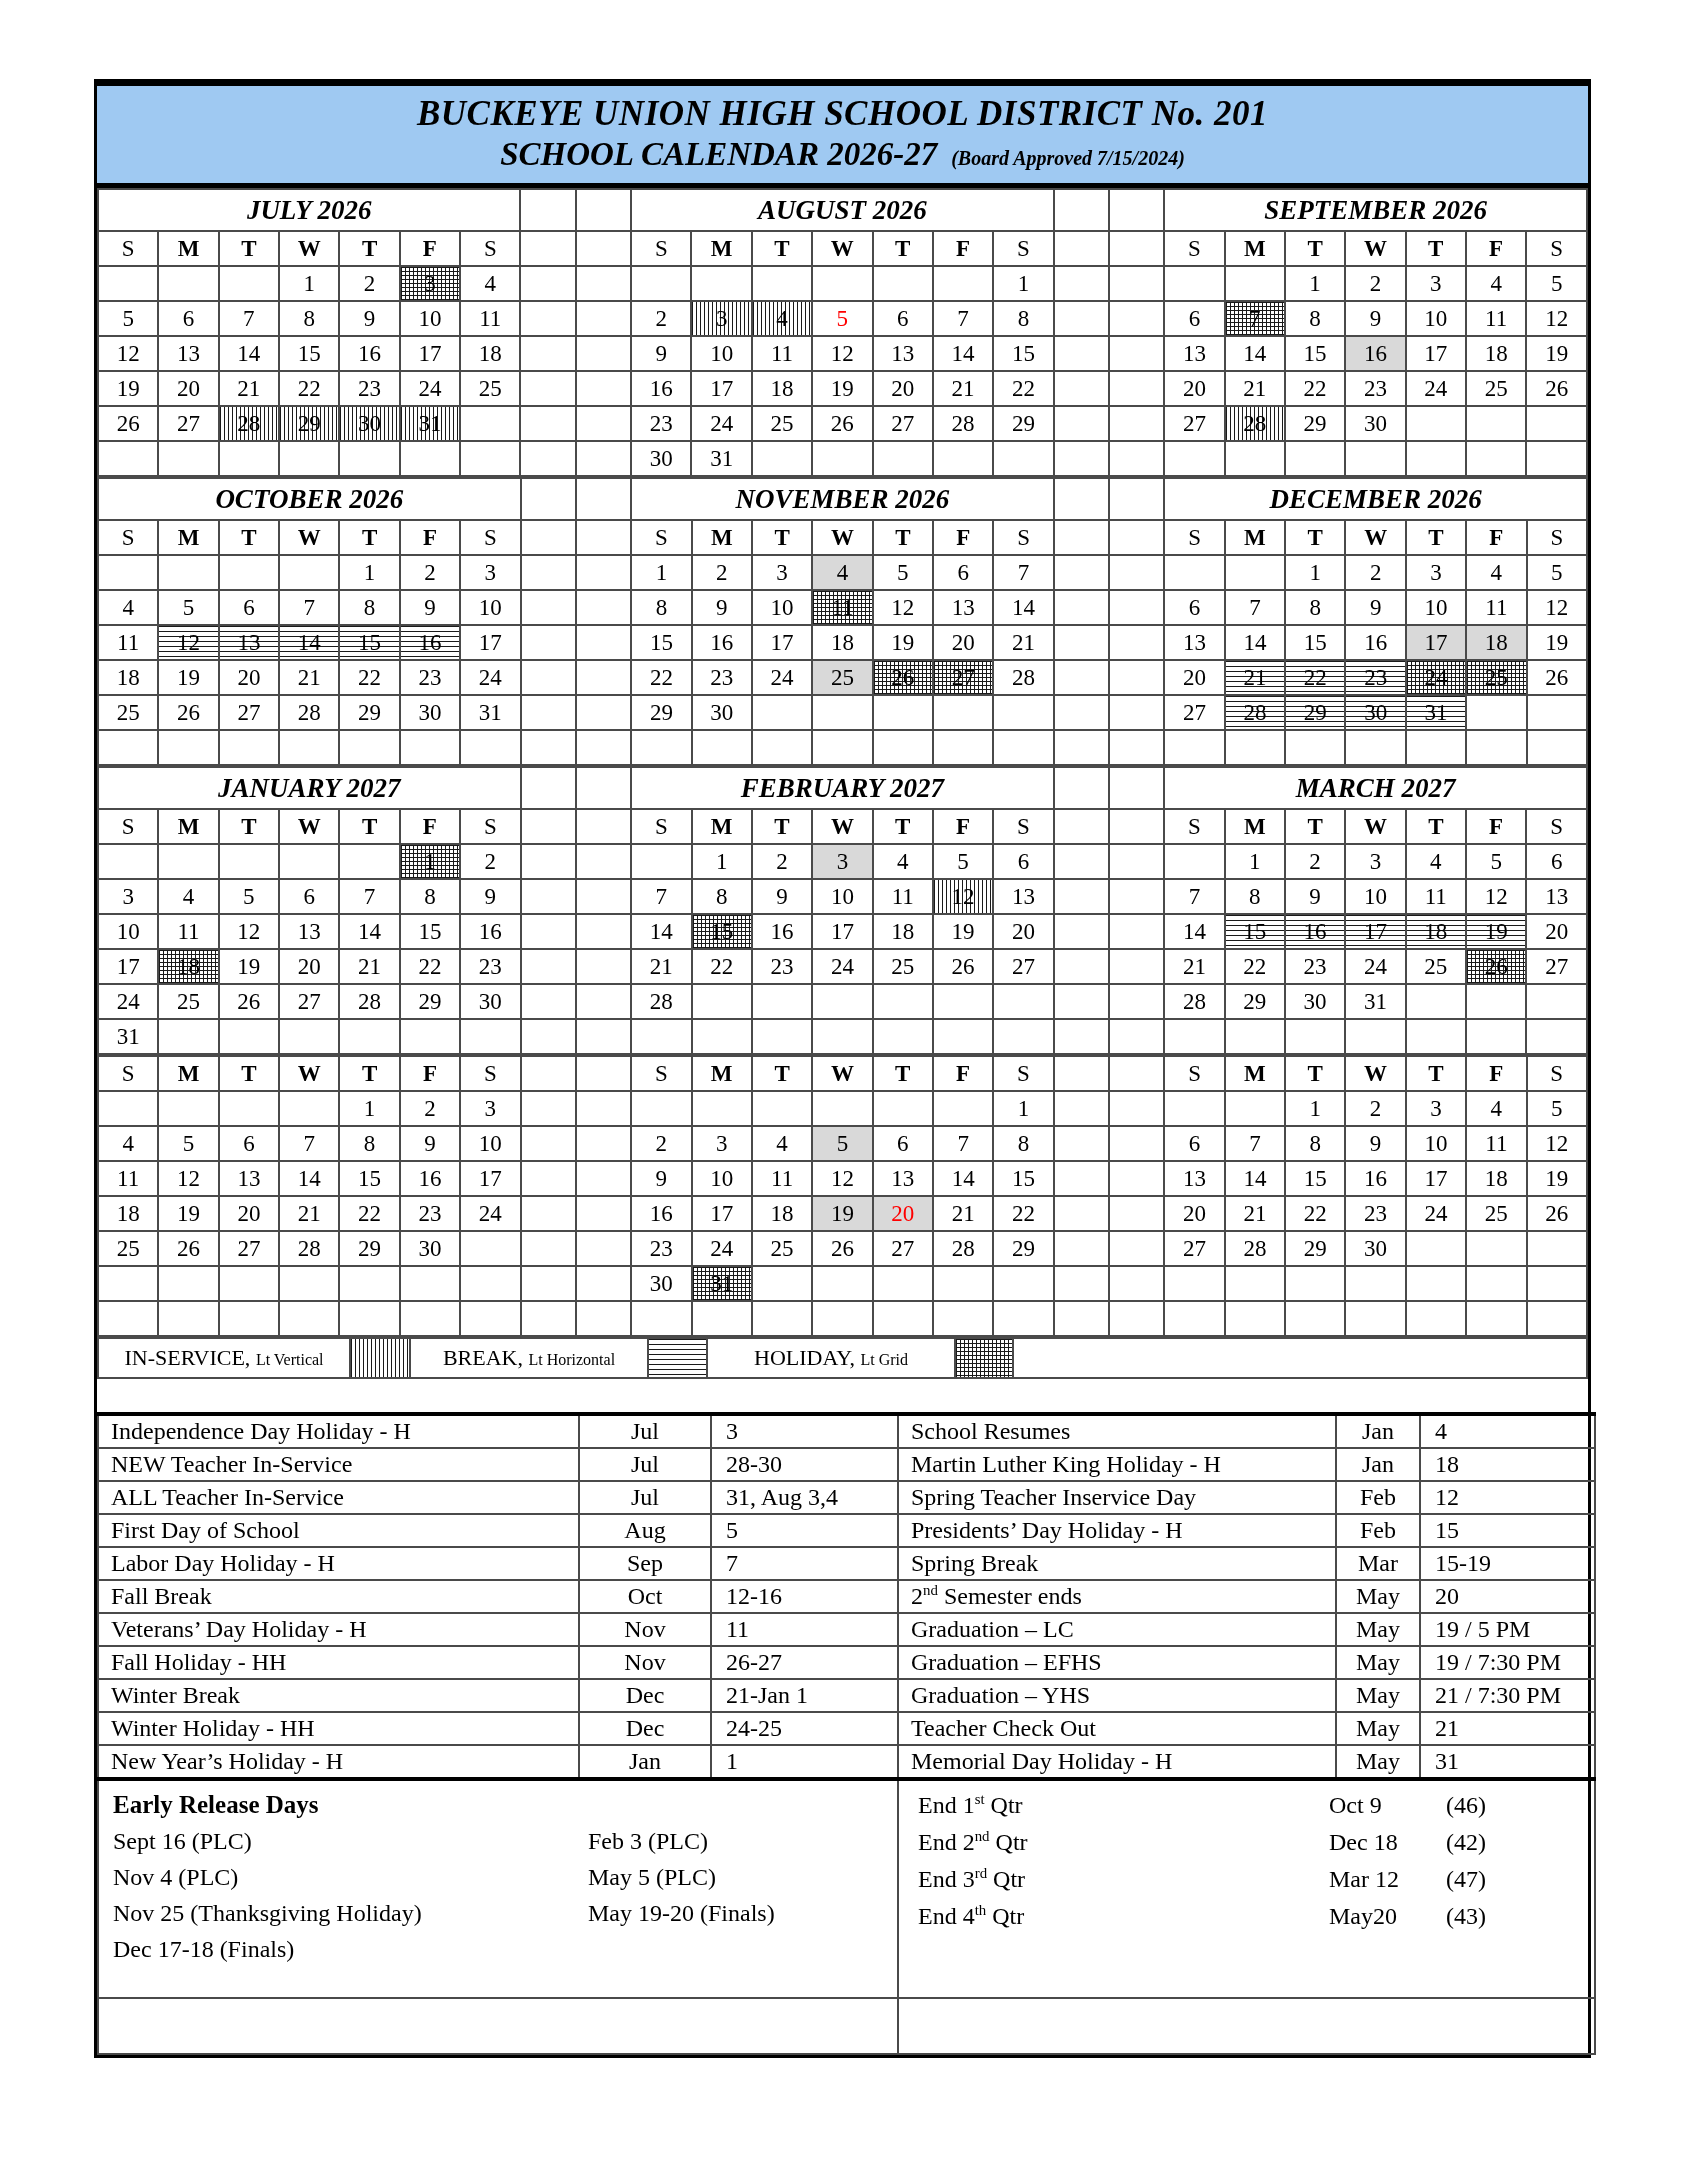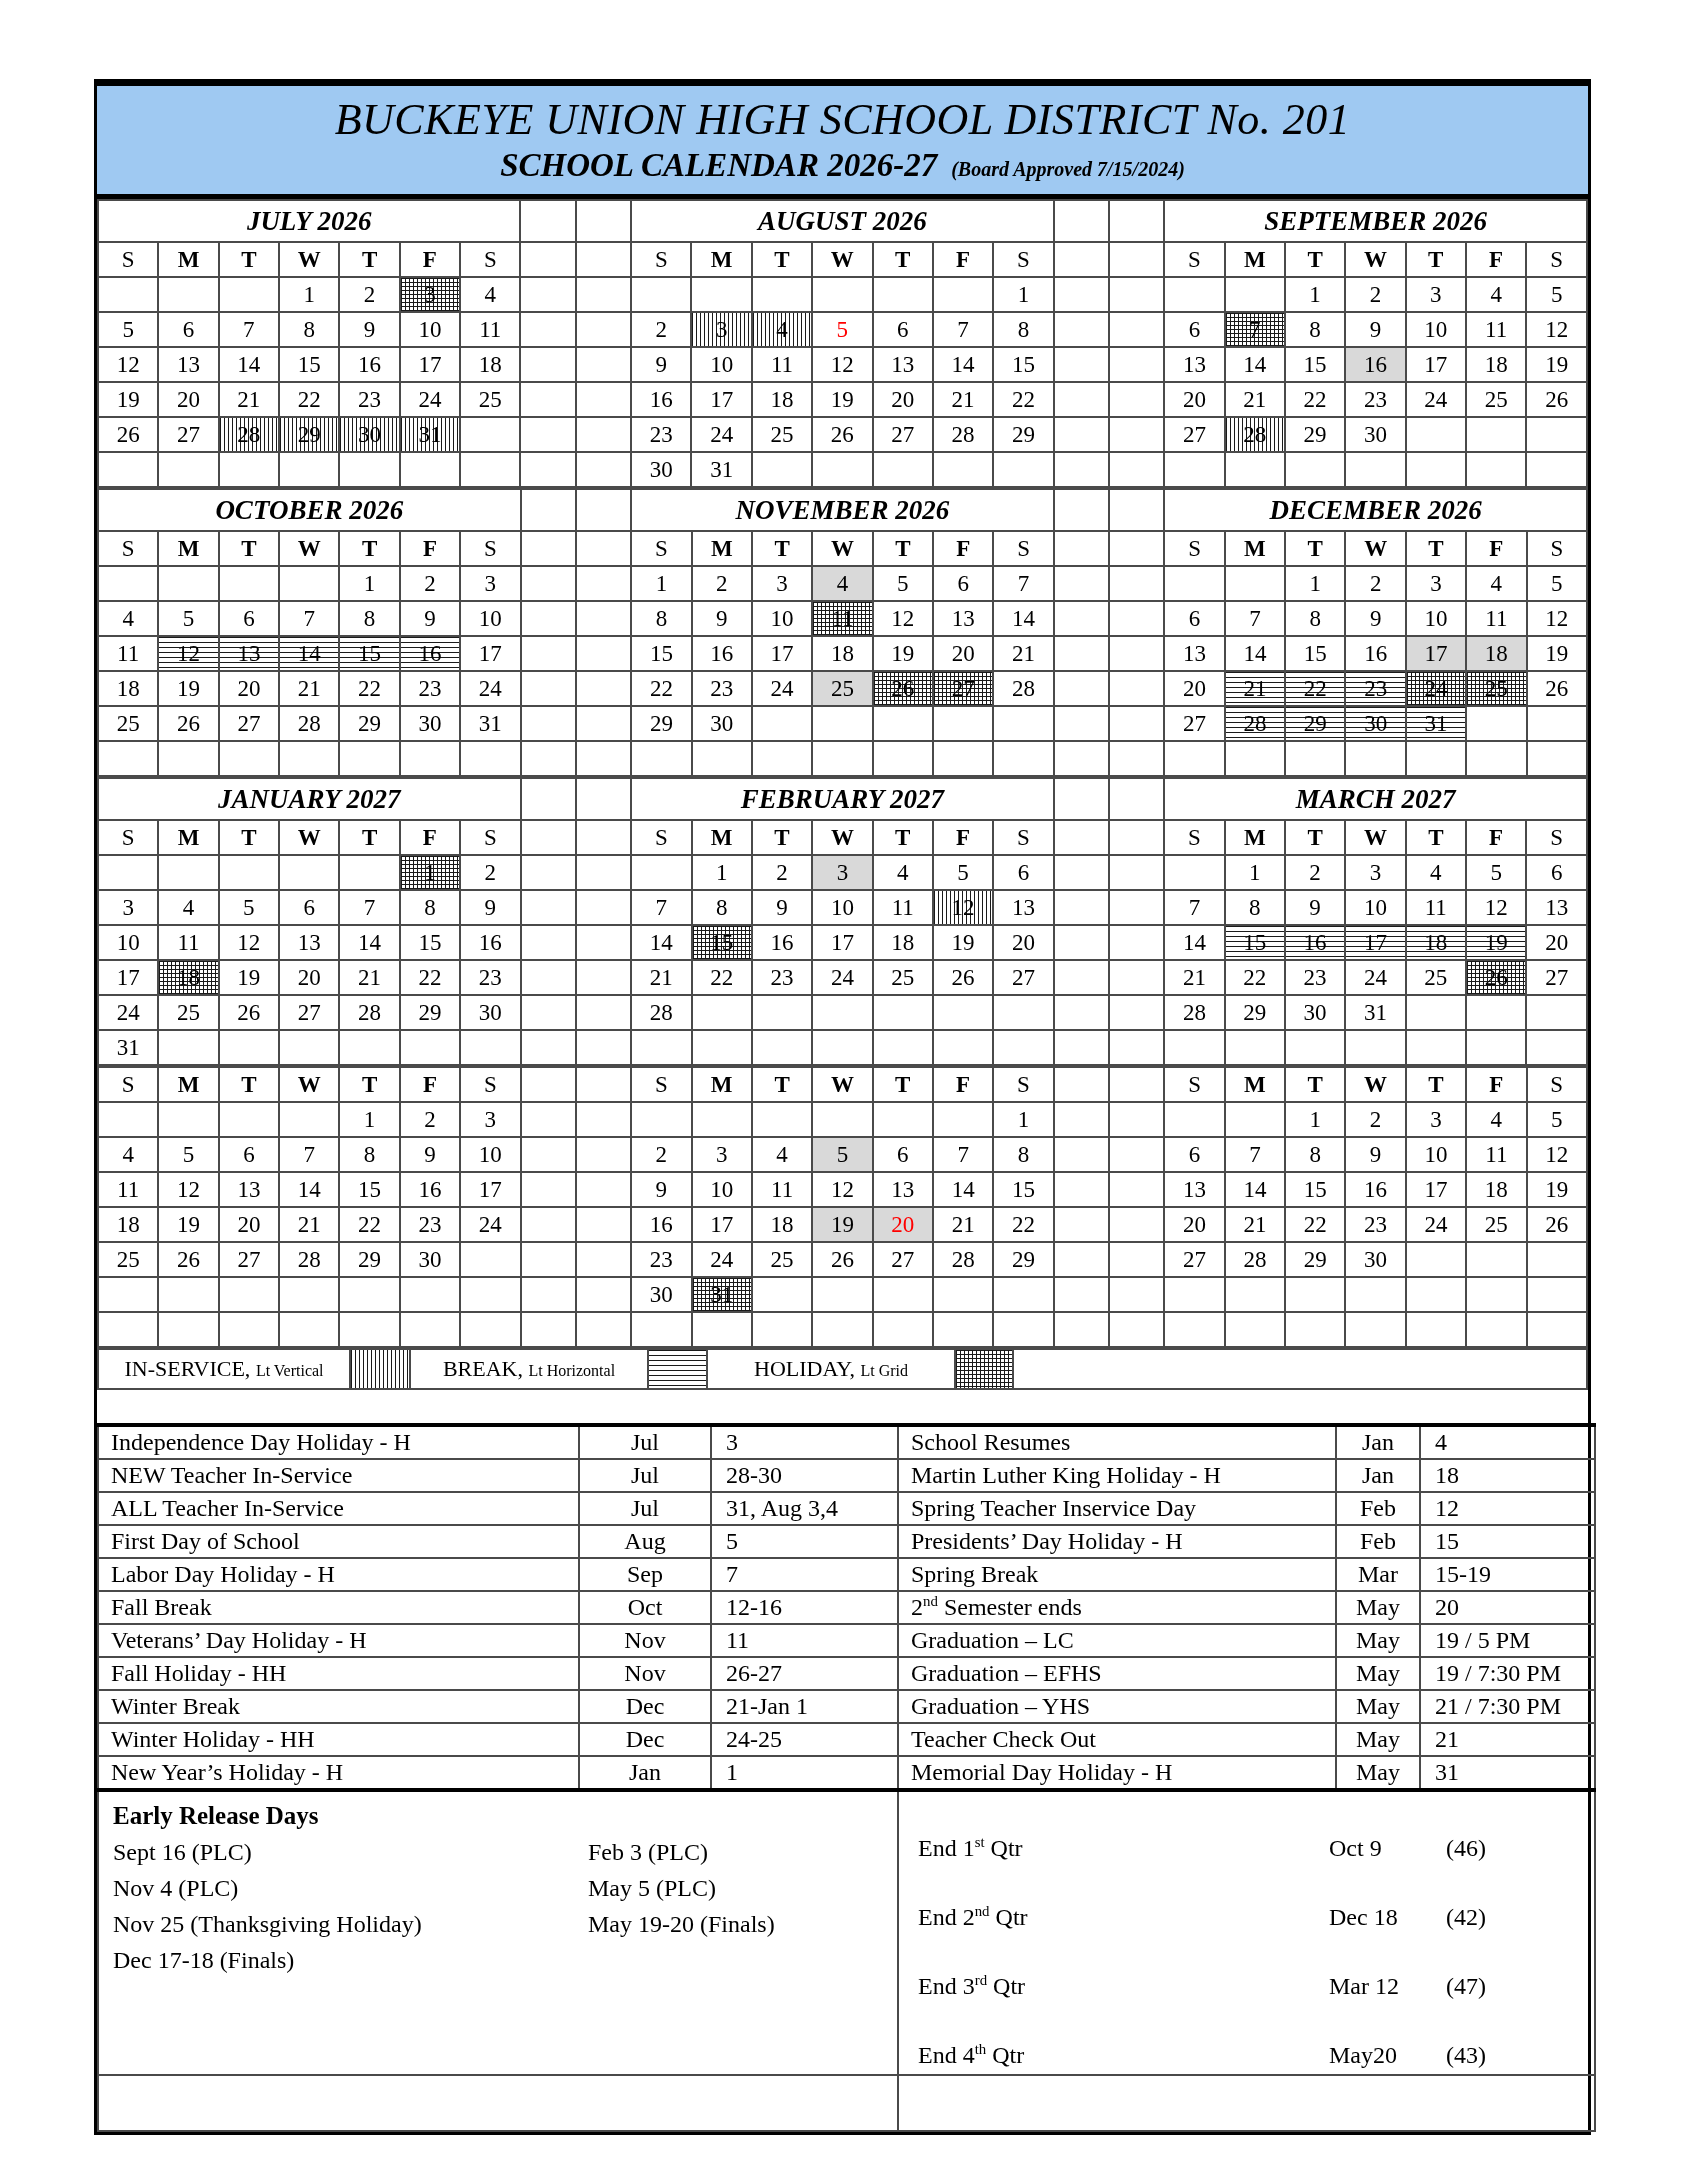--- a/index.html
+++ b/index.html
@@ -2,21 +2,21 @@
 <html><head>
 <meta charset="utf-8">
 <style>
   html,body{margin:0;padding:0;background:#fff;}
   .page{position:relative;width:1683px;height:2178px;background:#fff;overflow:hidden;
         font-family:"Liberation Serif","DejaVu Serif",serif;color:#000;}
   .doc{position:absolute;left:94px;top:79px;width:1497px;box-sizing:border-box;
        border:3px solid #000;border-top:7px solid #000;}
   
   .hdr{background:#9fc9f2;border-bottom:5px solid #000;text-align:center;padding:8px 0 10px 0;}
-  .hdr .h1{font-size:44px;font-weight:normal;font-style:italic;letter-spacing:0.5px;}
+  .hdr .h1{font-size:35px;font-weight:bold;font-style:italic;letter-spacing:0.5px;}
   .hdr .h2{font-size:33px;font-weight:bold;font-style:italic;margin-top:2px;}
   .hdr .appr{font-size:20px;font-weight:bold;font-style:italic;margin-left:14px;}
   
   table{border-collapse:collapse;}
   .cal-band{width:100%;table-layout:fixed;}
   .cal-band td{border:2px solid #4a4a4a;text-align:center;vertical-align:middle;
                font-size:23px;height:33px;padding:0;overflow:hidden;}
   .cal-band td.mtitle{font-size:27px;font-weight:bold;font-style:italic;height:40px;}
   .cal-band td.dh{height:30px;font-size:23px;}
   .cal-band td.dh.b{font-weight:bold;}
@@ -40,21 +40,21 @@
              vertical-align:middle;overflow:hidden;}
   .bottom td.c{text-align:center;padding:0;}
   .bottom td.dayv{text-align:left;padding-left:14px;}
   sup{font-size:0.62em;line-height:0;}
   
   .er-row td{border-top:4px solid #000;vertical-align:top;height:210px;padding-top:6px;}
   .er-title{font-weight:bold;font-size:25px;line-height:36px;}
   .er-cols{display:flex;}
   .er-col1{width:475px;}
   .er-col1 div,.er-col2 div{line-height:36px;font-size:24px;}
-  .qline{display:flex;line-height:37px;font-size:24px;padding-left:4px;margin-top:32px;}
+  .qline{display:flex;line-height:37px;font-size:24px;padding-left:4px;}
   .q-label{flex:0 0 411px;}
   .q-date{flex:0 0 117px;}
   
   .footer-row td{border-top:4px solid #000;font-weight:bold;font-size:25px;height:42px;}
   .fr-wrap{display:flex;}
   .fr-wrap .fl{flex:0 0 408px;}
   .empty-bottom td{height:54px;}
 </style>
 </head>
 <body>

